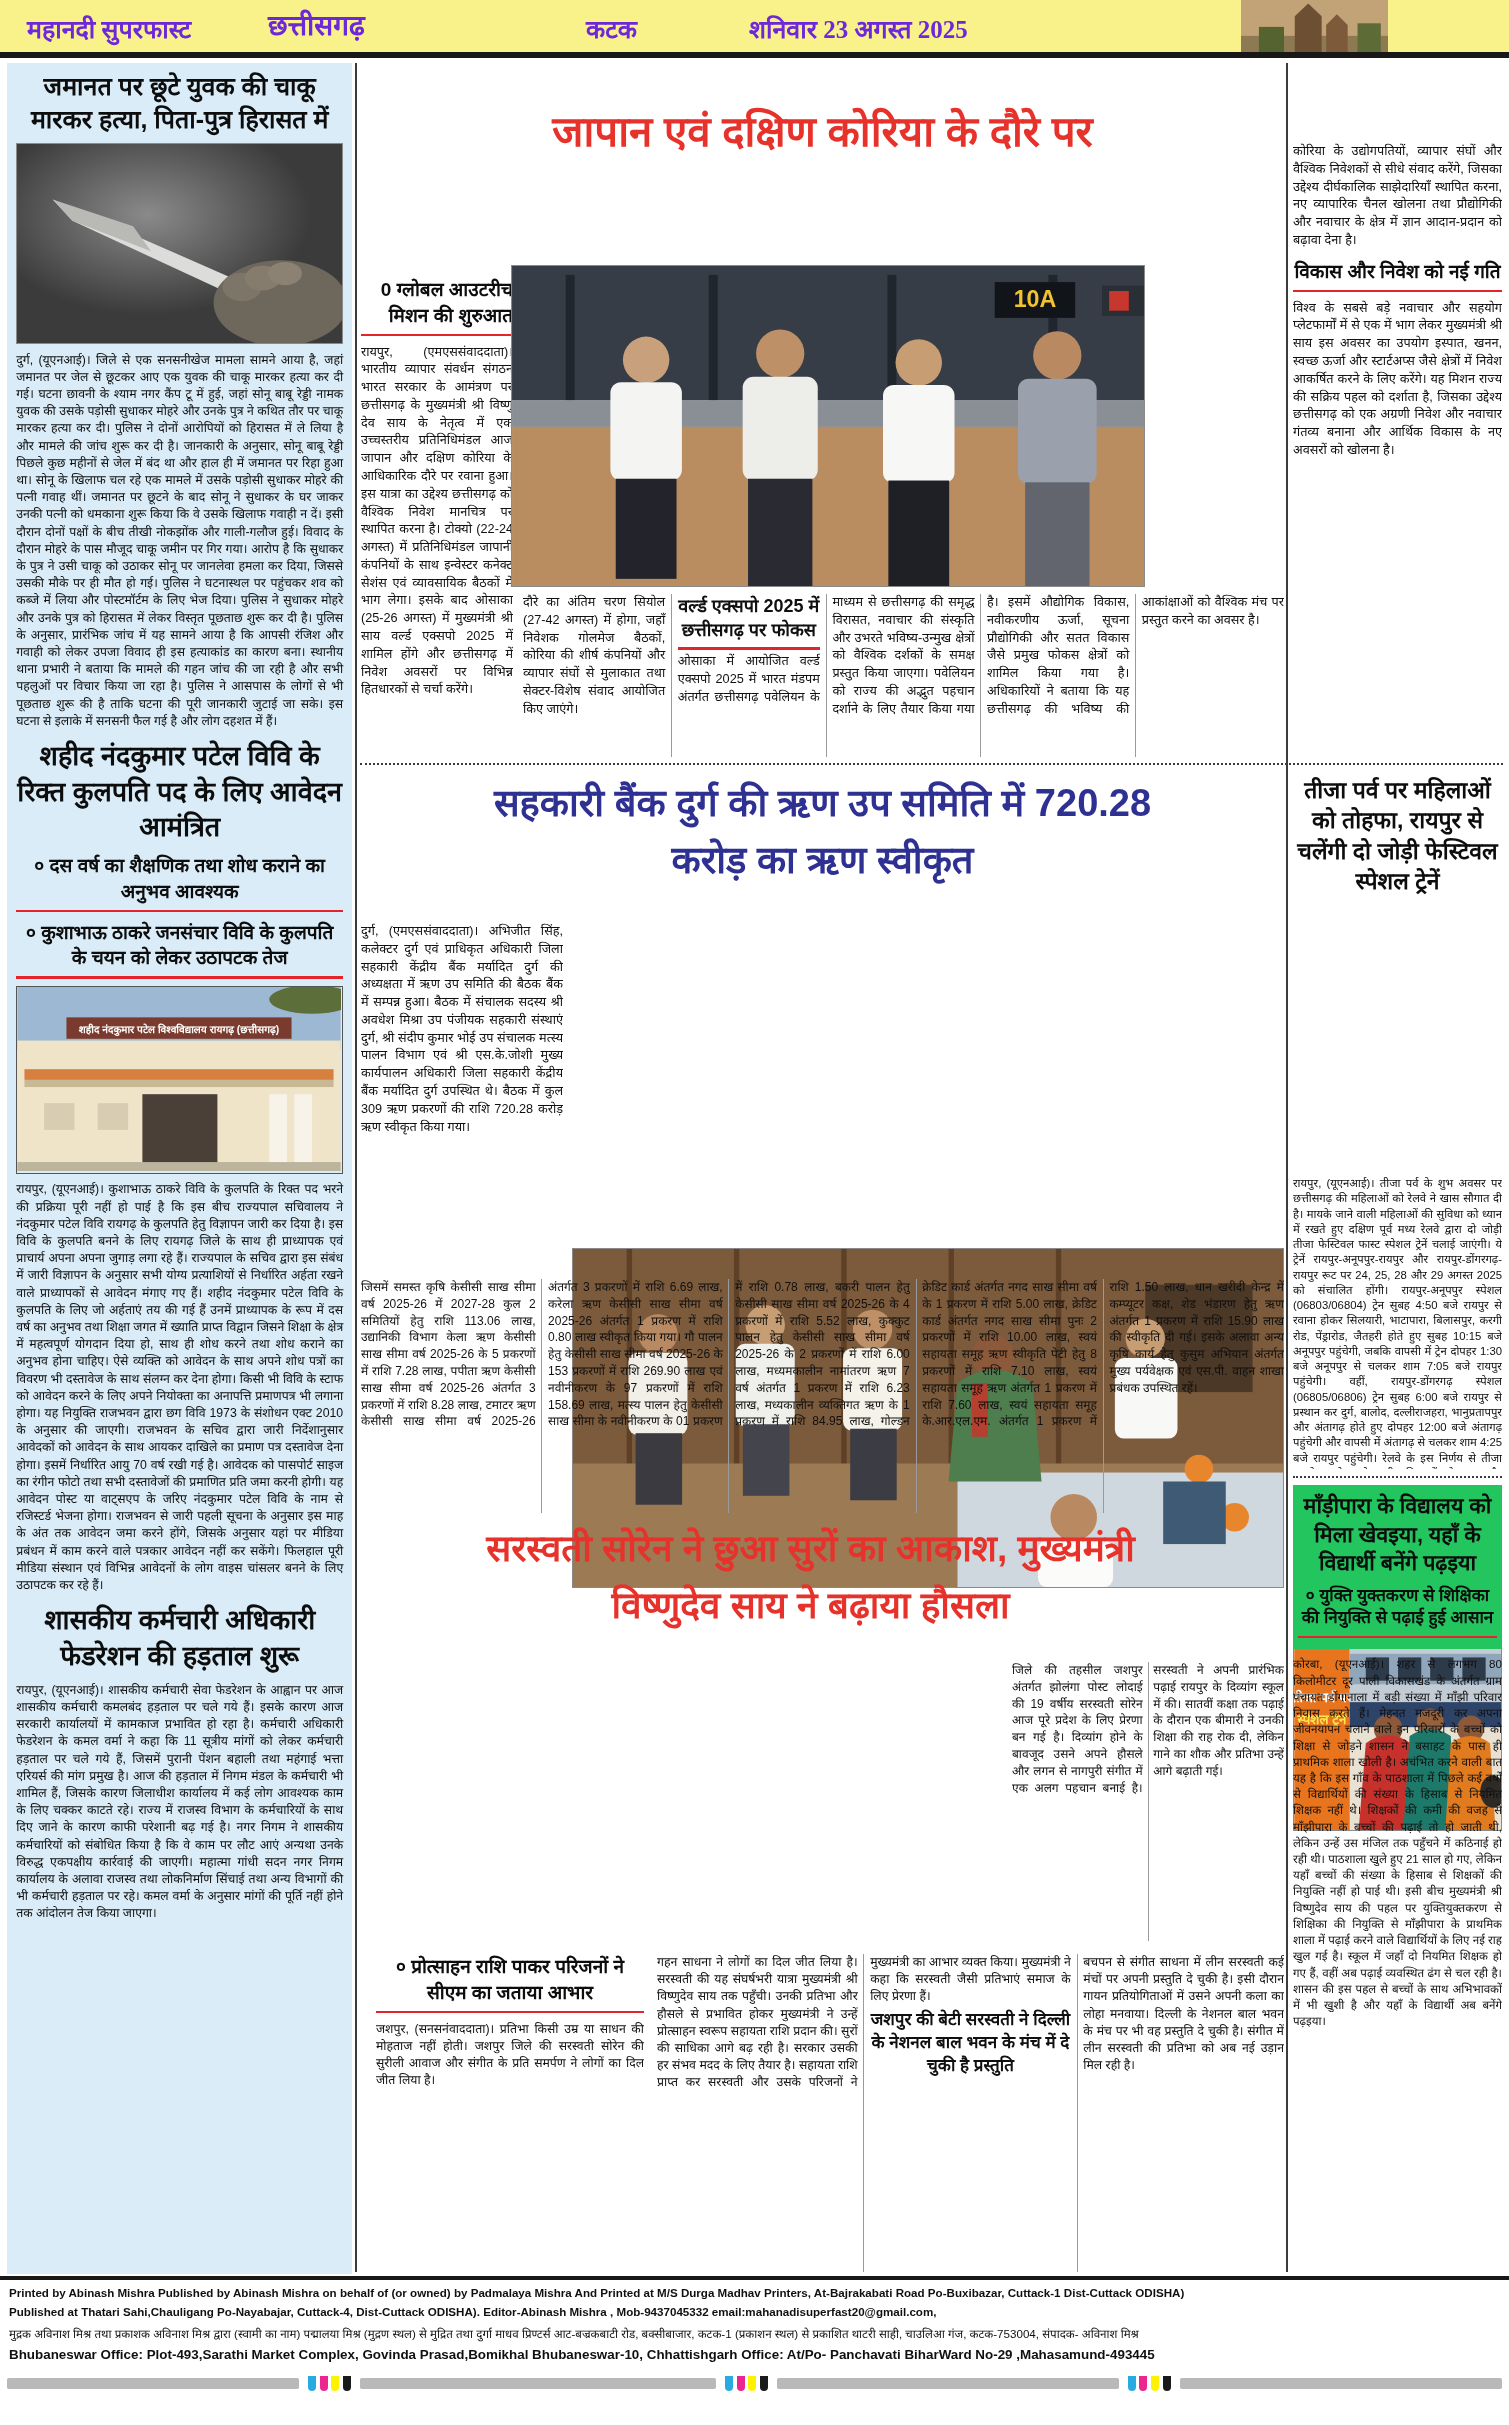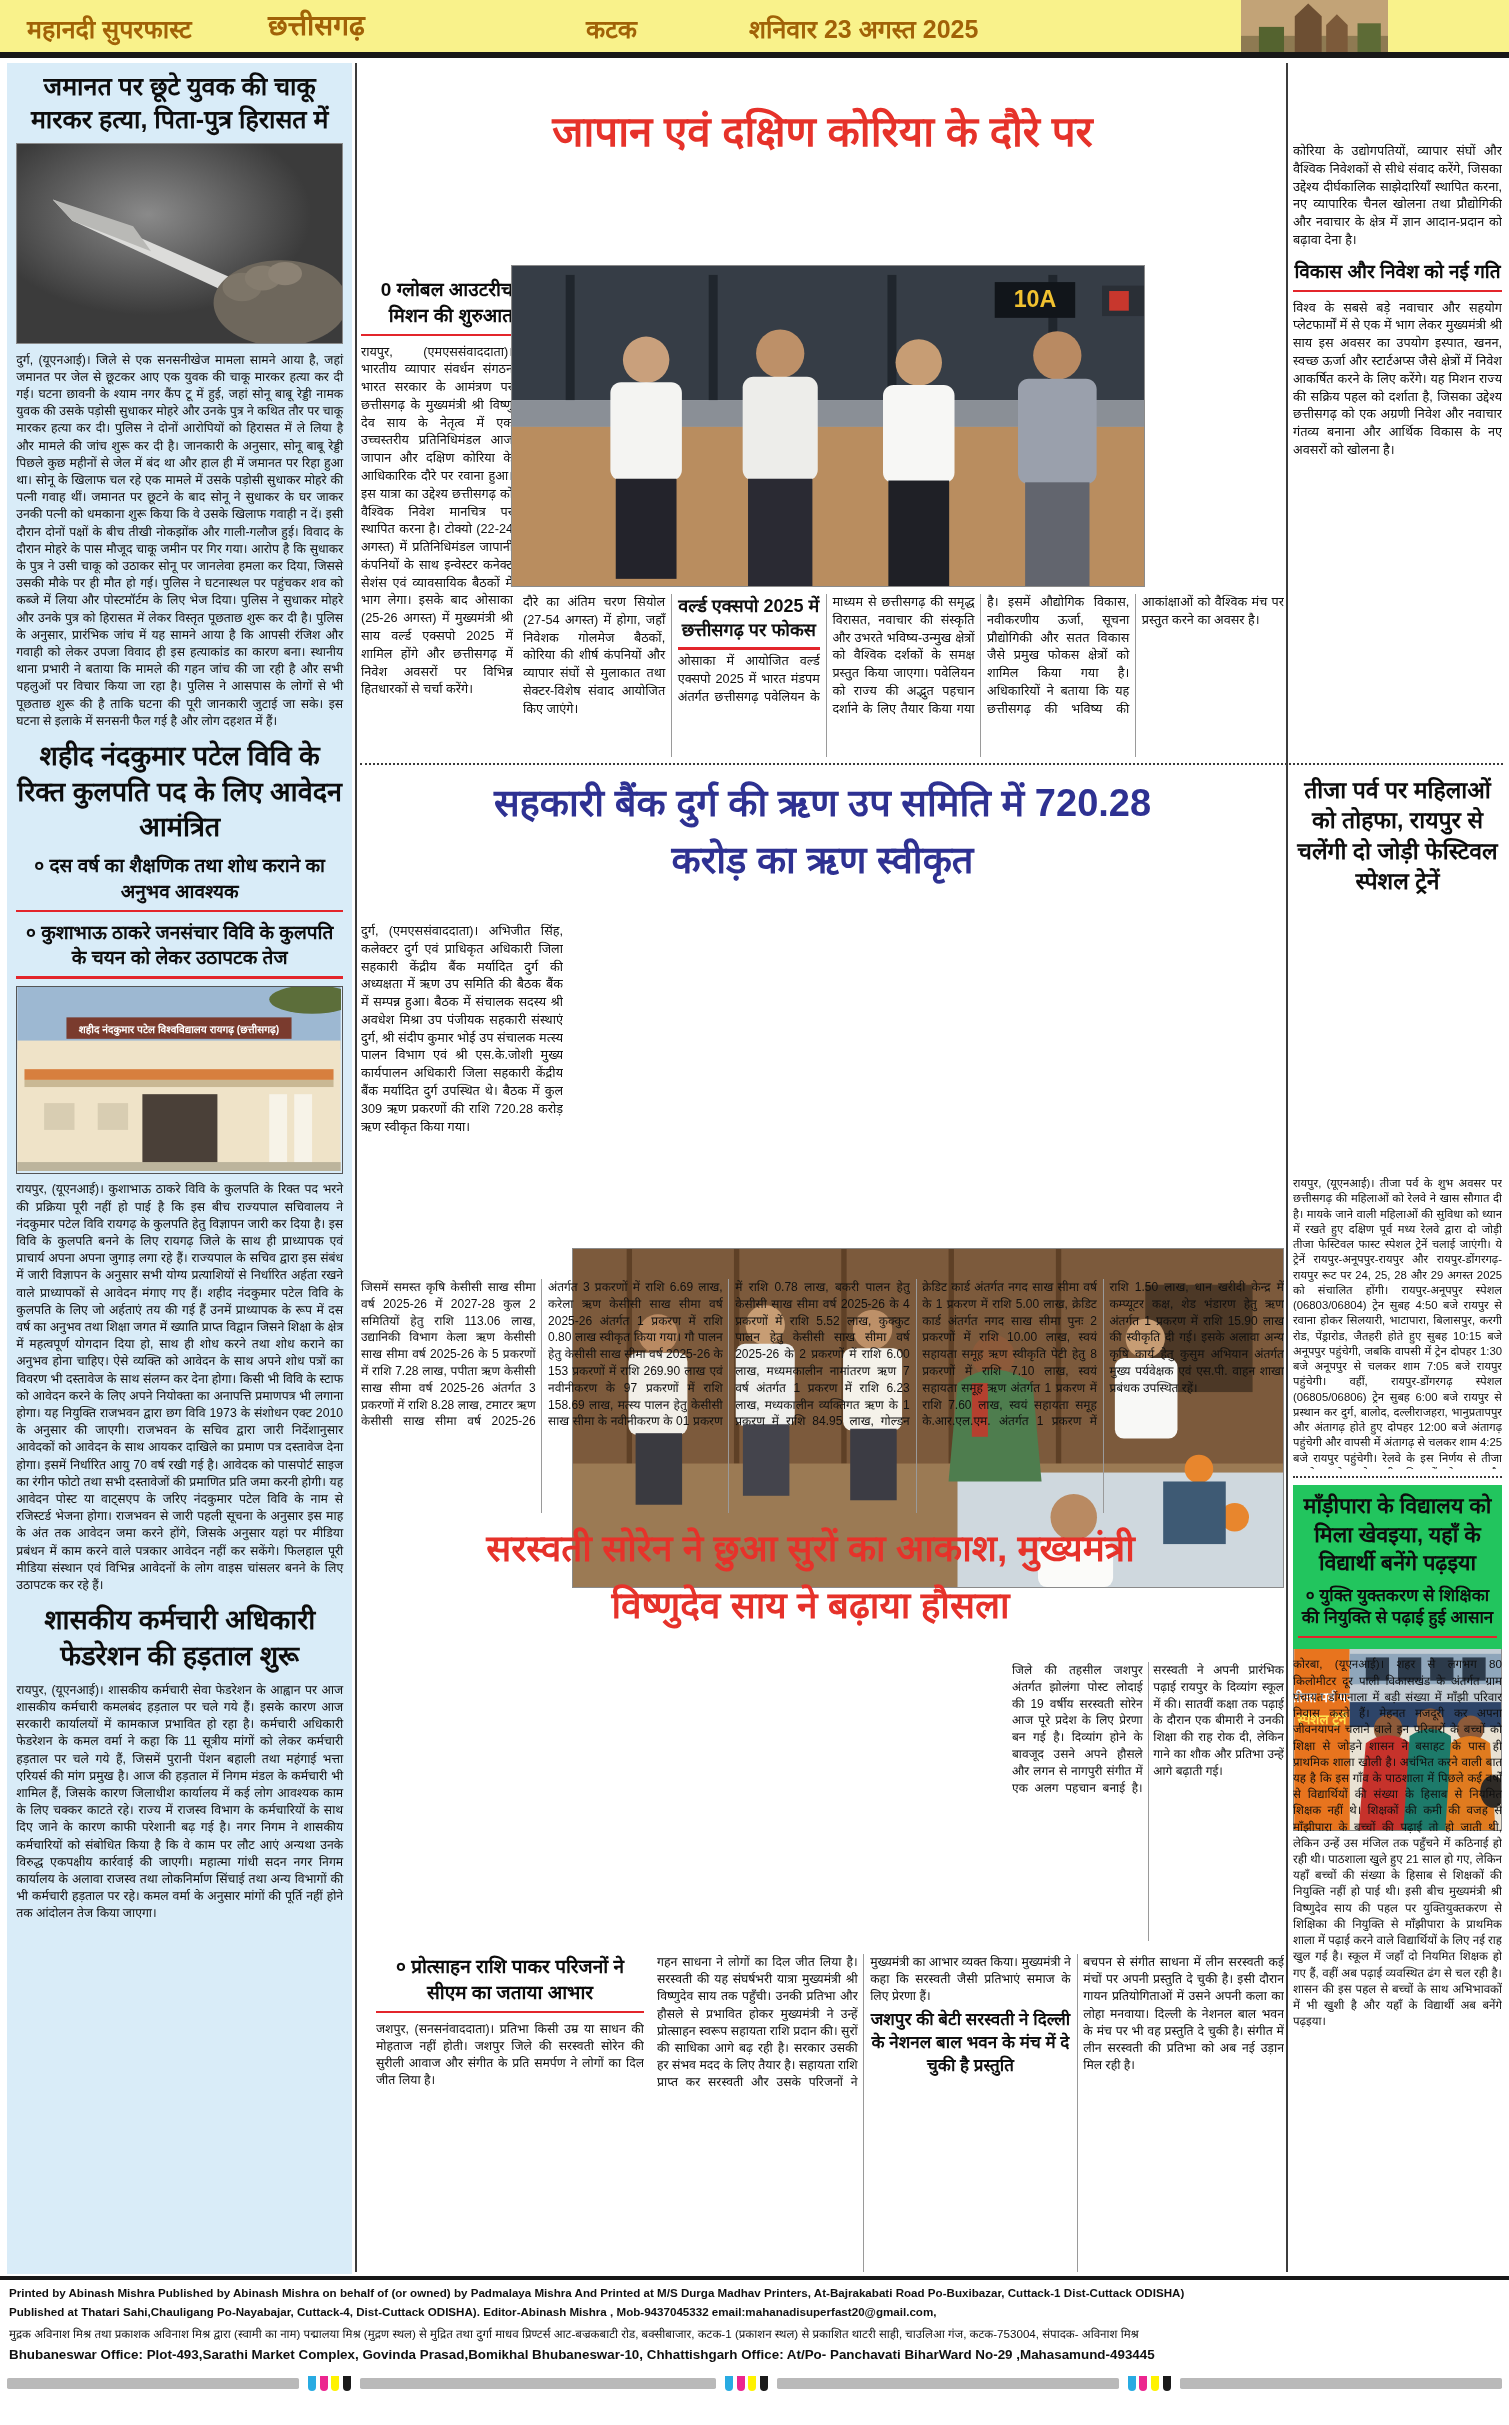--- a/index.html
+++ b/index.html
@@ -1,21 +1,21 @@
 <!DOCTYPE html>
 <html style="font-size:14.3px"><head>
 <meta charset="utf-8">
 <style>
   html,body{margin:0;padding:0;background:#ffffff;}
   .page{position:relative;width:1510px;height:2426px;background:#fff;overflow:hidden;
         font-family:"Liberation Sans","DejaVu Sans",sans-serif;}
   .abs{position:absolute;}
   
   .masthead{left:0;top:0;width:1510px;height:52px;background:#f9f28b;}
-  .mast-txt{font-weight:800;color:#a16207;white-space:nowrap;}
+  .mast-txt{font-weight:800;color:#6d28d9;white-space:nowrap;font-family:Liberation Serif, serif;}
   .blackrule{left:0;top:52px;width:1510px;height:6.3px;background:#181818;}
   .botrule{left:0;top:2276px;width:1510px;height:3.6px;background:#181818;}
   
   .vrule{width:1.8px;background:#3c3c3c;}
   
   .leftpanel{left:7.2px;top:63px;width:345px;height:2211px;background:#d9ecf8;padding:7.2px 9px;box-sizing:border-box;overflow:hidden;}
   .h-black{font-weight:800;color:#0d0d0d;text-align:center;line-height:1.32;}
   .body-txt{color:#101010;text-align:justify;line-height:1.4;}
   .kicker{font-weight:800;color:#0d0d0d;text-align:center;line-height:1.35;}
   .redrule{height:2.7px;background:#e3252b;margin:5.4px 0 7.2px 0;}
@@ -158,21 +158,21 @@
           <rect x="574" y="242" width="72" height="116" fill="#62656e"></rect>
         <circle cx="760" cy="110" r="25" fill="#c9a07c"></circle>
           <rect x="722" y="134" width="76" height="108" rx="12" fill="#c9cdd4"></rect>
           <rect x="728" y="240" width="64" height="118" fill="#3a3a42"></rect>
       </g>
     </svg>
   </div>
 
   <div class="abs" style="left:523px;top:594px;width:761px;height:163px;overflow:hidden;">
     <div class="cols5 body-txt" style="font-size:12.7px;height:163px;">
-      <span>दौरे का अंतिम चरण सियोल (27-54 अगस्त) में होगा, जहाँ निवेशक गोलमेज बैठकों, कोरिया की शीर्ष कंपनियों और व्यापार संघों से मुलाकात तथा सेक्टर-विशेष संवाद आयोजित किए जाएंगे।</span>
+      <span>दौरे का अंतिम चरण सियोल (27-42 अगस्त) में होगा, जहाँ निवेशक गोलमेज बैठकों, कोरिया की शीर्ष कंपनियों और व्यापार संघों से मुलाकात तथा सेक्टर-विशेष संवाद आयोजित किए जाएंगे।</span>
       <div class="embed-kicker" style="font-size:18px;">
         <span>वर्ल्ड एक्सपो 2025 में छत्तीसगढ़ पर फोकस</span>
         <div class="rl"></div>
       </div>
       <span>ओसाका में आयोजित वर्ल्ड एक्सपो 2025 में भारत मंडपम अंतर्गत छत्तीसगढ़ पवेलियन के माध्यम से छत्तीसगढ़ की समृद्ध विरासत, नवाचार की संस्कृति और उभरते भविष्य-उन्मुख क्षेत्रों को वैश्विक दर्शकों के समक्ष प्रस्तुत किया जाएगा। पवेलियन को राज्य की अद्भुत पहचान दर्शाने के लिए तैयार किया गया है। इसमें औद्योगिक विकास, नवीकरणीय ऊर्जा, सूचना प्रौद्योगिकी और सतत विकास जैसे प्रमुख फोकस क्षेत्रों को शामिल किया गया है। अधिकारियों ने बताया कि यह छत्तीसगढ़ की भविष्य की आकांक्षाओं को वैश्विक मंच पर प्रस्तुत करने का अवसर है।</span>
     </div>
   </div>
 
   <div class="abs" style="left:1293px;top:143px;width:209px;height:615px;overflow:hidden;">
     <div class="body-txt" style="font-size:12.7px;">कोरिया के उद्योगपतियों, व्यापार संघों और वैश्विक निवेशकों से सीधे संवाद करेंगे, जिसका उद्देश्य दीर्घकालिक साझेदारियाँ स्थापित करना, नए व्यापारिक चैनल खोलना तथा प्रौद्योगिकी और नवाचार के क्षेत्र में ज्ञान आदान-प्रदान को बढ़ावा देना है।</div>

